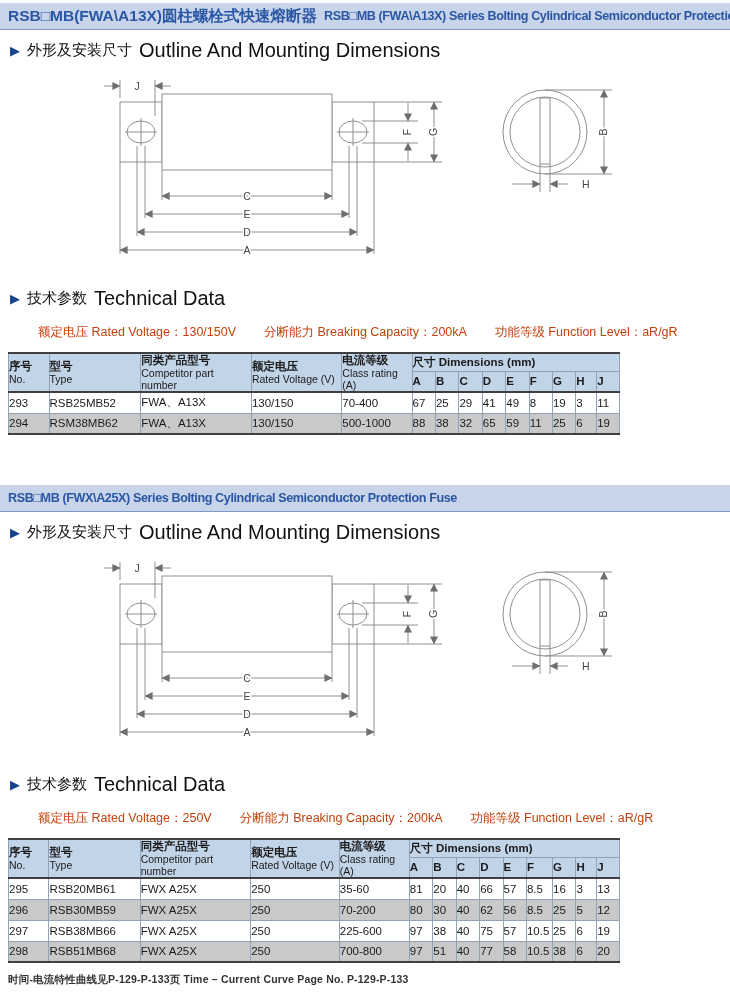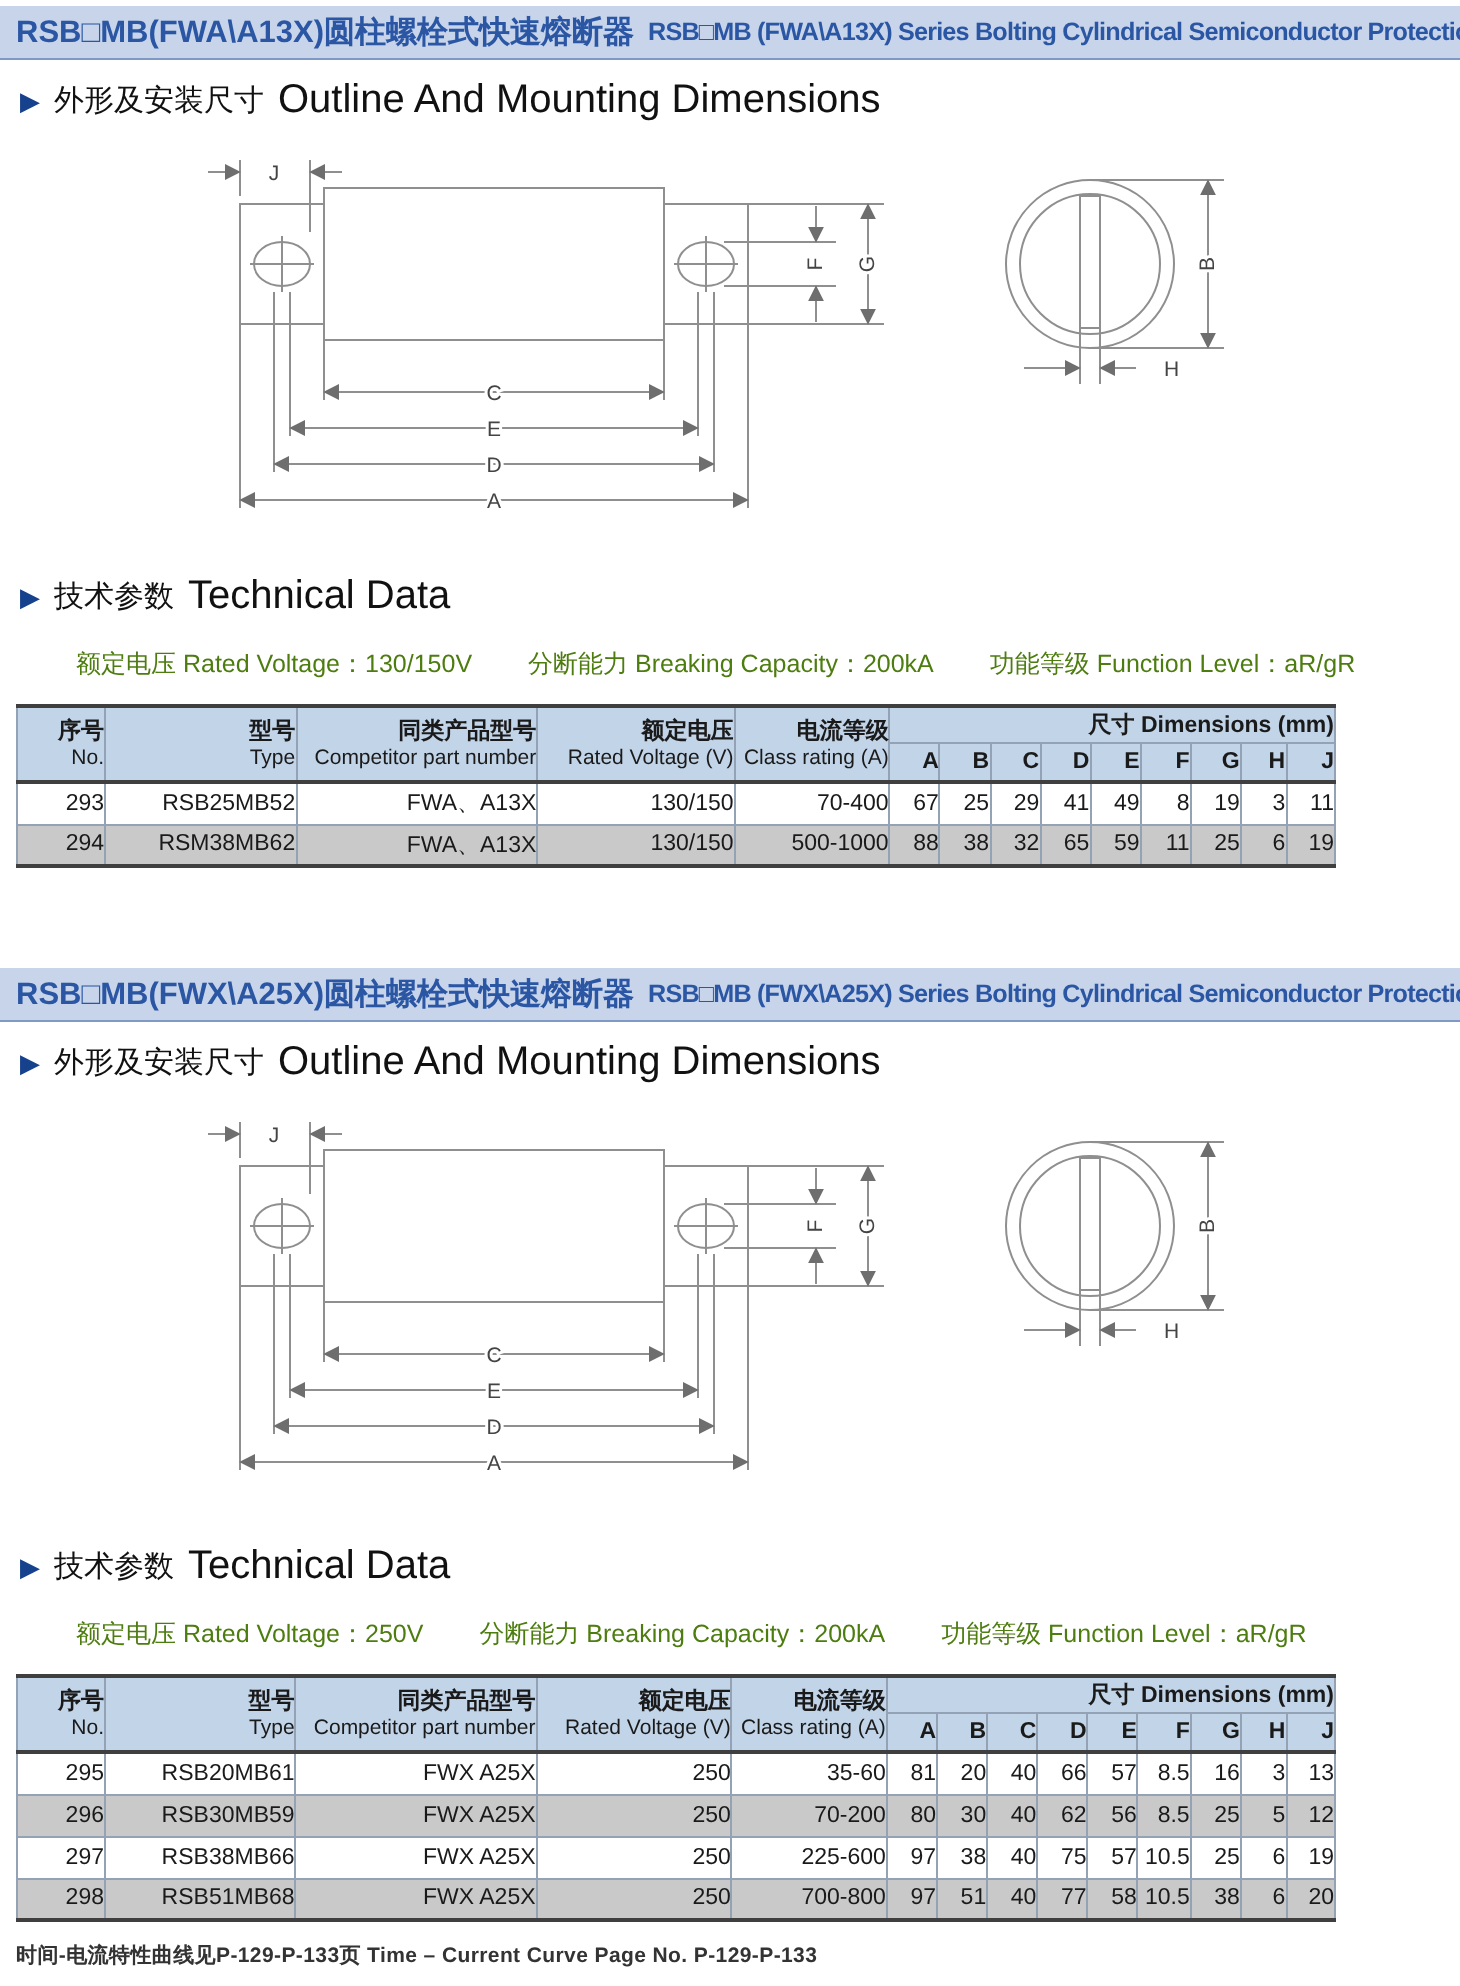--- a/index.html
+++ b/index.html
@@ -21,24 +21,24 @@
   .sec-heading .tri{color:#16418c;font-size:13px;line-height:1;}
   .sec-heading .zh{font-size:15px;color:#111;}
   .sec-heading .en{font-size:20px;color:#111;}
   
   .drawing{margin:12px 0 0 100px;height:192px;}
   .drawing svg text{font-family:"Liberation Sans","DejaVu Sans",sans-serif;font-size:10.5px;fill:#444;
     paint-order:stroke;stroke:#ffffff;stroke-width:3px;}
   .heading-tech{margin-top:24px;}
   .heading-tech2{margin-top:28px;}
   
-  .spec{margin:16px 0 0 38px;font-size:12.5px;color:#4d7c0f;height:16px;white-space:nowrap;}
+  .spec{margin:16px 0 0 38px;font-size:12.5px;color:#c2410c;height:16px;white-space:nowrap;}
   .spec span{margin-right:28px;}
   
-  table.data{border-collapse:collapse;width:660px;margin:12px 8px 0 8px;text-align:right;
+  table.data{border-collapse:collapse;width:612px;margin:12px 8px 0 8px;text-align:left;
     border-top:2px solid #3f3f3f;border-bottom:2px solid #3f3f3f;font-size:11.5px;}
   table.data th,table.data td{border:1px solid #93a2b4;padding:0;}
   table.data thead th{background:#c2d4e8;font-weight:bold;}
   table.data thead{border-bottom:2px solid #3f3f3f;}
   table.data thead tr.top{height:18px;}
   table.data thead tr.letters{height:20px;}
   table.data th .zh{font-size:11.5px;line-height:13px;}
   table.data th .en{font-size:10.5px;line-height:12px;font-weight:normal;}
   table.data th.dims-head span{font-size:11.5px;}
   table.data tbody tr{height:21px;}
@@ -209,21 +209,20 @@
         <td>59</td>
         <td>11</td>
         <td>25</td>
         <td>6</td>
         <td>19</td>
       </tr>
     </tbody>
 </table>
 
 <div class="banner second">
-  <span class="banner-zh">RSB□MB(FWX\A25X)圆柱螺栓式快速熔断器</span>
   <span class="banner-en">RSB□MB (FWX\A25X) Series Bolting Cylindrical Semiconductor Protection Fuse</span>
 </div>
 
 <div class="sec-heading">
   <span class="tri">▶</span>
   <span class="zh">外形及安装尺寸</span>
   <span class="en">Outline And Mounting Dimensions</span>
 </div>
 
 <div class="drawing">

